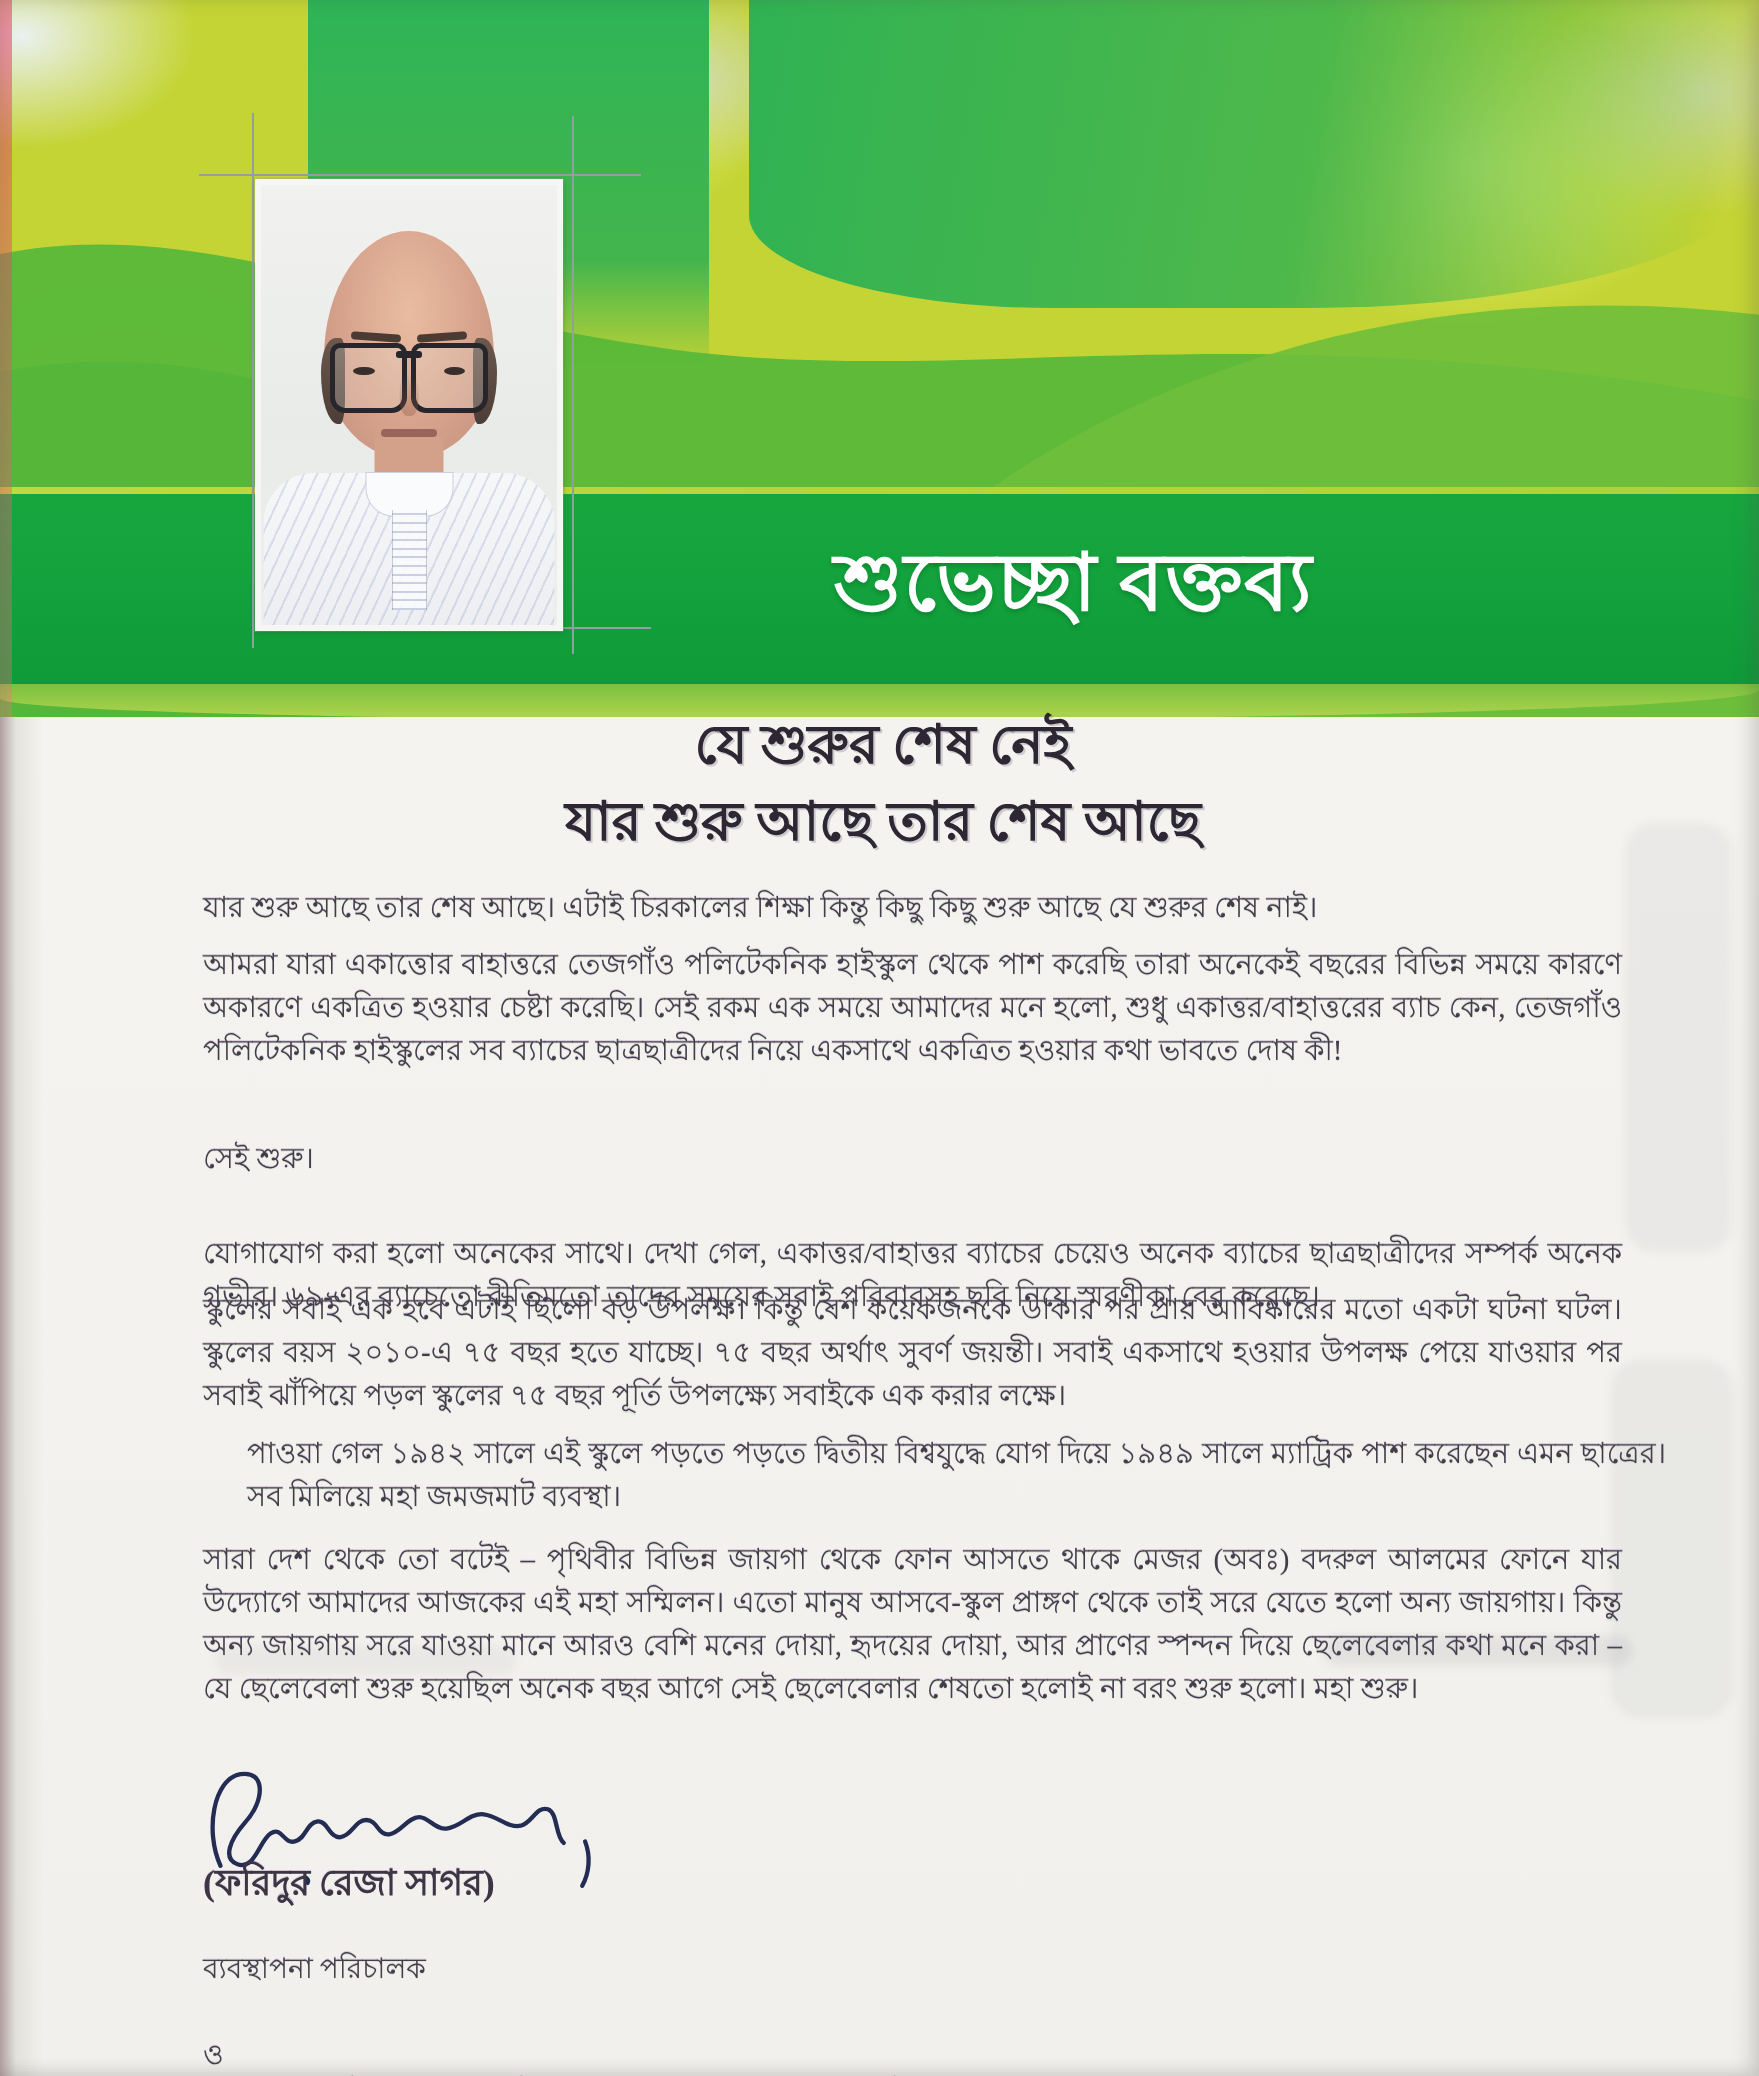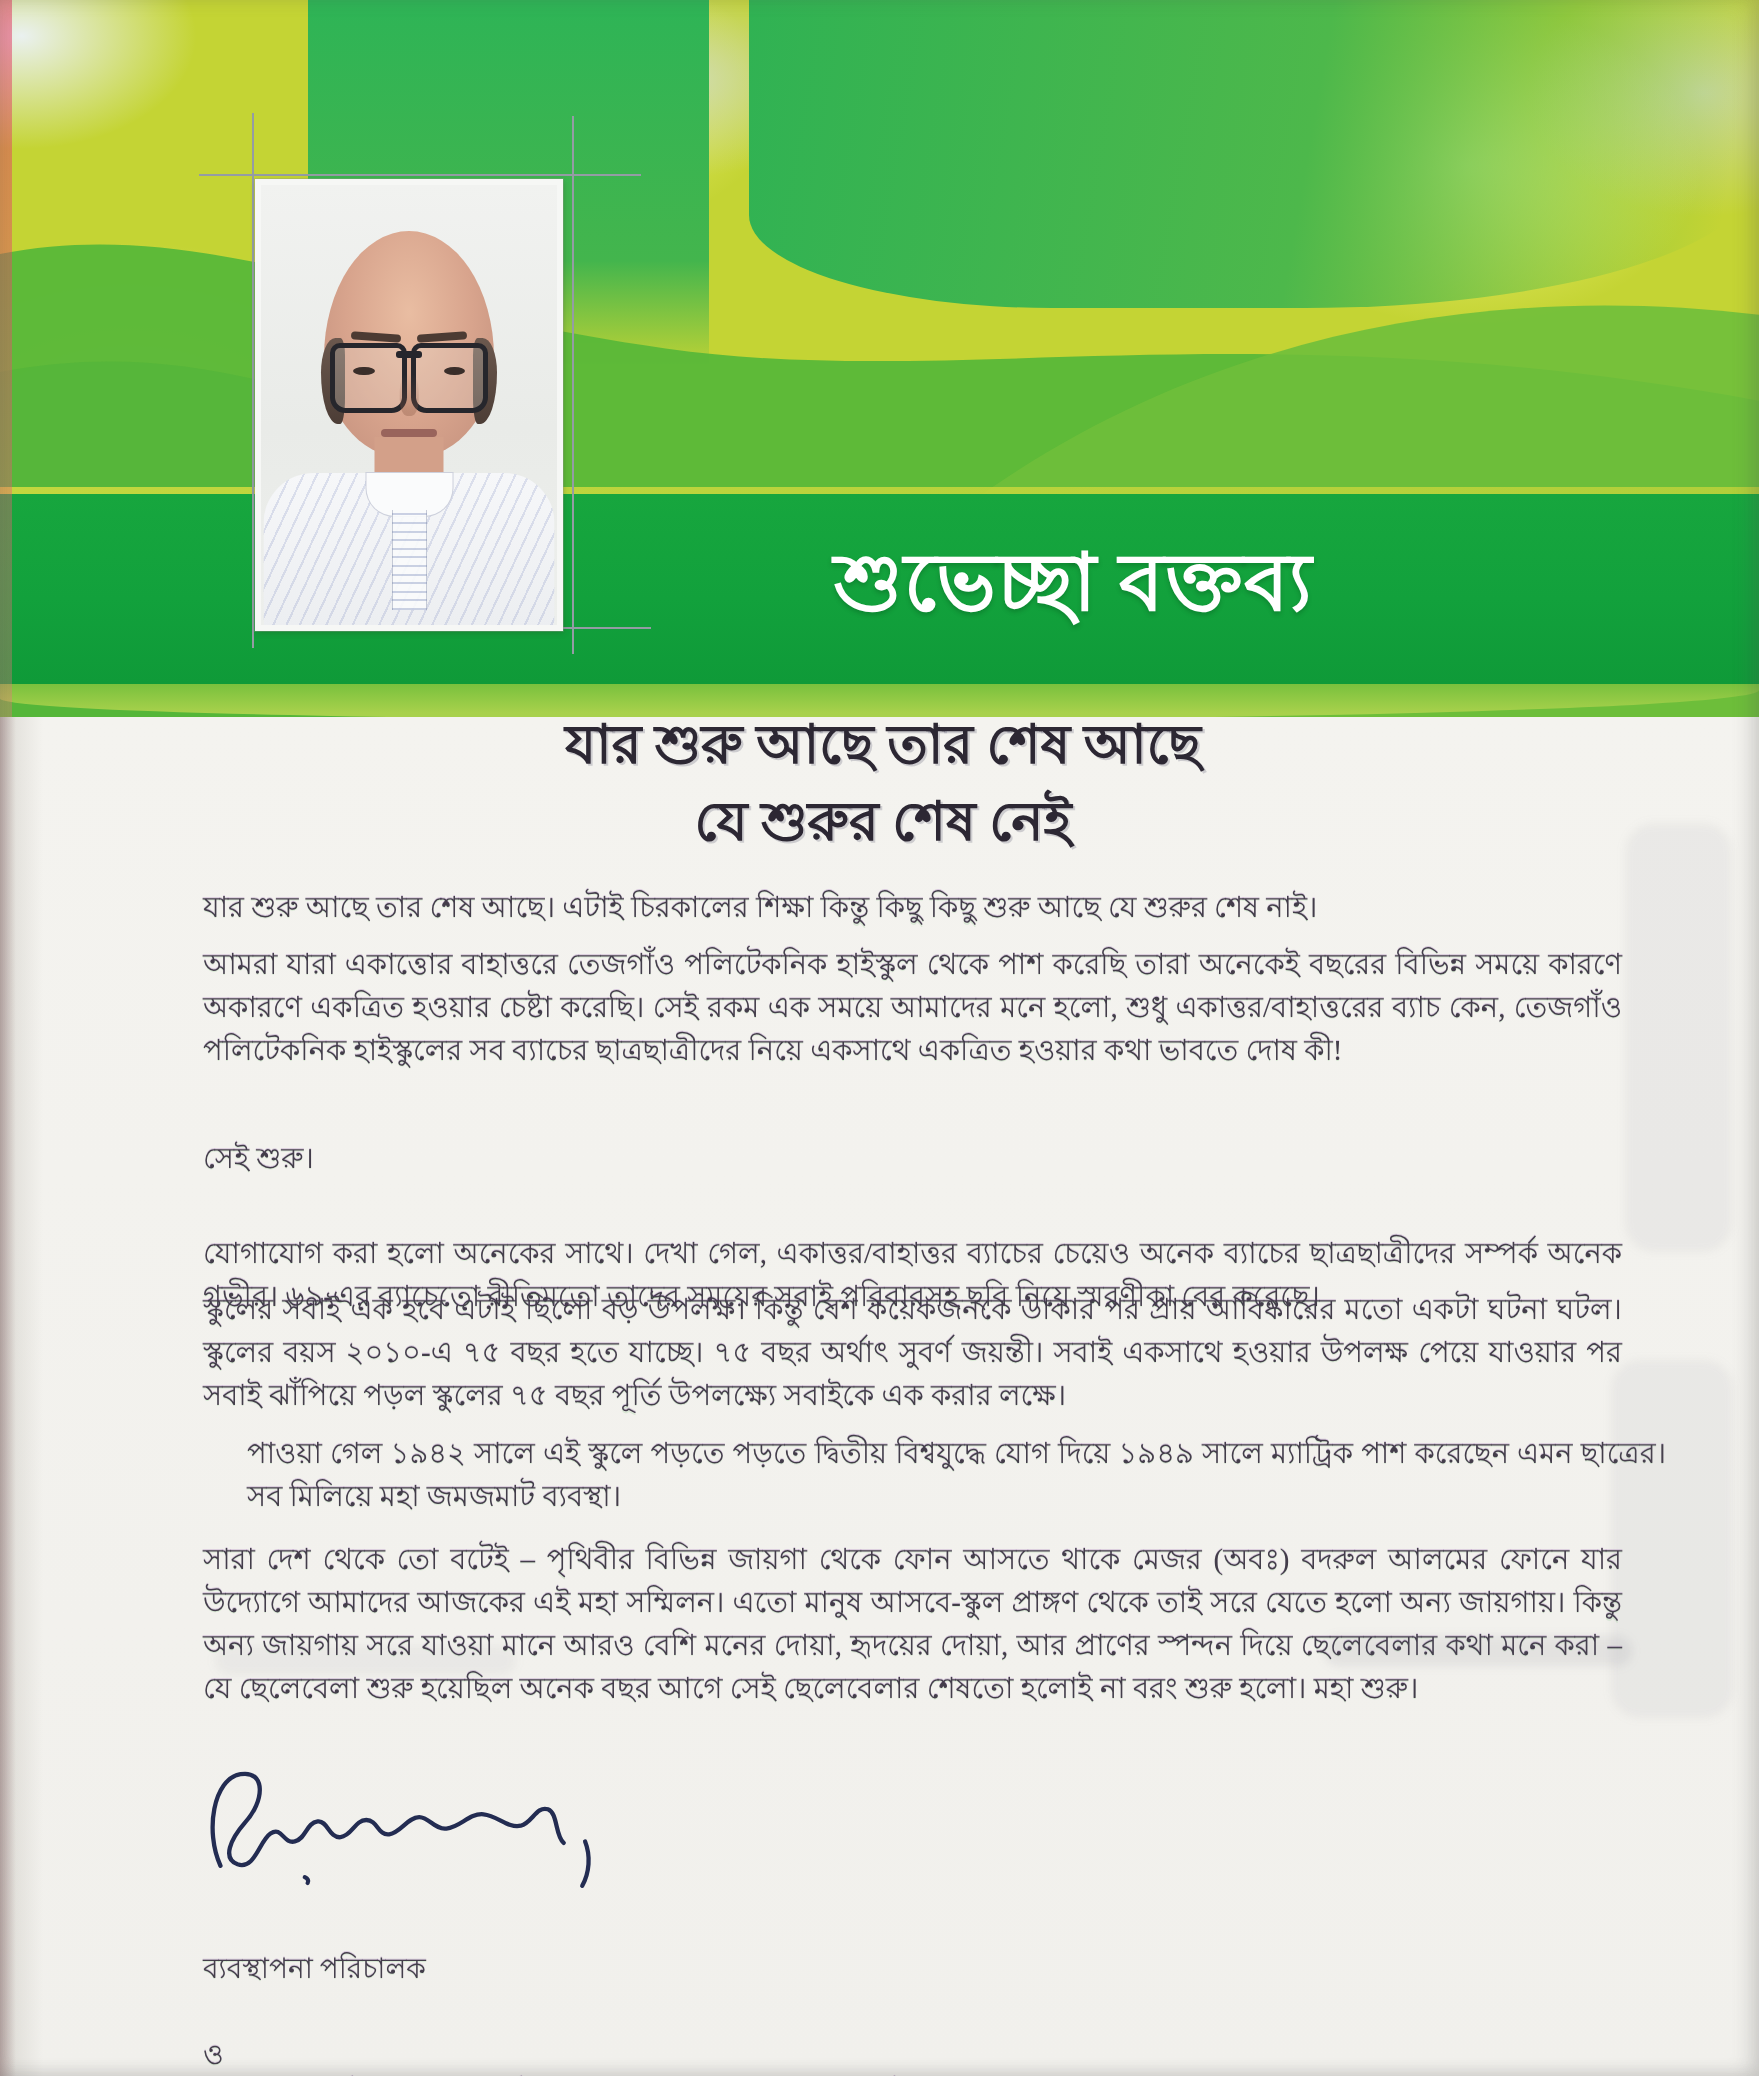--- a/index.html
+++ b/index.html
@@ -195,38 +195,39 @@
           <div class="placket"></div>
         </div>
       </div>
     </div>
   </div>
 
   <div class="page-body"></div>
   <div class="spine-shadow"></div>
 
   <div class="heading">
+    <div>যে শুরুর শেষ নেই</div>
     <div>যার শুরু আছে তার শেষ আছে</div>
-    <div>যে শুরুর শেষ নেই</div>
   </div>
 
   <p class="para p2">আমরা যারা একাত্তোর বাহাত্তরে তেজগাঁও পলিটেকনিক হাইস্কুল থেকে পাশ করেছি তারা অনেকেই বছরের বিভিন্ন সময়ে কারণে অকারণে একত্রিত হওয়ার চেষ্টা করেছি। সেই রকম এক সময়ে আমাদের মনে হলো, শুধু একাত্তর/বাহাত্তরের ব্যাচ কেন, তেজগাঁও পলিটেকনিক হাইস্কুলের সব ব্যাচের ছাত্রছাত্রীদের নিয়ে একসাথে একত্রিত হওয়ার কথা ভাবতে দোষ কী!</p>
   <p class="para p1">যার শুরু আছে তার শেষ আছে। এটাই চিরকালের শিক্ষা কিন্তু কিছু কিছু শুরু আছে যে শুরুর শেষ নাই।</p>
   <p class="para p3">সেই শুরু।</p>
   <p class="para p4">যোগাযোগ করা হলো অনেকের সাথে। দেখা গেল, একাত্তর/বাহাত্তর ব্যাচের চেয়েও অনেক ব্যাচের ছাত্রছাত্রীদের সম্পর্ক অনেক গভীর। ৬৯-এর ব্যাচেতো রীতিমতো তাদের সময়ের সবাই পরিবারসহ ছবি নিয়ে স্মরণীকা বের করেছে।</p>
   <p class="para p5">স্কুলের সবাই এক হবে এটাই ছিলো বড় উপলক্ষ। কিন্তু বেশ কয়েকজনকে ডাকার পর প্রায় আবিষ্কারের মতো একটা ঘটনা ঘটল। স্কুলের বয়স ২০১০-এ ৭৫ বছর হতে যাচ্ছে। ৭৫ বছর অর্থাৎ সুবর্ণ জয়ন্তী। সবাই একসাথে হওয়ার উপলক্ষ পেয়ে যাওয়ার পর সবাই ঝাঁপিয়ে পড়ল স্কুলের ৭৫ বছর পূর্তি উপলক্ষ্যে সবাইকে এক করার লক্ষে।</p>
   <p class="para p6">পাওয়া গেল ১৯৪২ সালে এই স্কুলে পড়তে পড়তে দ্বিতীয় বিশ্বযুদ্ধে যোগ দিয়ে ১৯৪৯ সালে ম্যাট্রিক পাশ করেছেন এমন ছাত্রের। সব মিলিয়ে মহা জমজমাট ব্যবস্থা।</p>
   <p class="para p7">সারা দেশ থেকে তো বটেই – পৃথিবীর বিভিন্ন জায়গা থেকে ফোন আসতে থাকে মেজর (অবঃ) বদরুল আলমের ফোনে যার উদ্যোগে আমাদের আজকের এই মহা সম্মিলন। এতো মানুষ আসবে-স্কুল প্রাঙ্গণ থেকে তাই সরে যেতে হলো অন্য জায়গায়। কিন্তু অন্য জায়গায় সরে যাওয়া মানে আরও বেশি মনের দোয়া, হৃদয়ের দোয়া, আর প্রাণের স্পন্দন দিয়ে ছেলেবেলার কথা মনে করা – যে ছেলেবেলা শুরু হয়েছিল অনেক বছর আগে সেই ছেলেবেলার শেষতো হলোই না বরং শুরু হলো। মহা শুরু।</p>
 
   <svg class="signature-svg" viewBox="0 0 600 190" fill="none">
     <path d="M30,152 C8,104 20,30 58,24 C94,18 92,62 64,92 C44,115 32,142 54,150 C78,158 84,118 100,107 C116,96 118,122 134,118 C150,114 150,92 166,90 C180,88 182,114 198,112 C214,110 218,88 234,88 C250,88 250,110 266,108 C282,106 292,84 308,84 C322,84 330,102 346,100 C366,98 378,78 398,80 C418,82 432,100 450,96 C466,92 472,68 488,73 C502,78 498,110 510,120" stroke="#232c52" stroke-width="6" stroke-linecap="round"></path>
     <path d="M148,168 C152,170 154,173 152,176" stroke="#232c52" stroke-width="6" stroke-linecap="round"></path>
     <path d="M540,118 C548,138 546,162 536,180" stroke="#232c52" stroke-width="6" stroke-linecap="round"></path>
   </svg>
 
+  <div class="sig-name">(ফরিদুর রেজা সাগর)</div>
   <div class="sig-line r1">ব্যবস্থাপনা পরিচালক</div>
   <div class="sig-line r3">ও</div>
   <div class="sig-line r4">সদস্য সচিব, টিপিএইচএস – টিজিএইচএস, প্রাক্তণ ছাত্র সোসাইটি</div>
 
   <div class="smudge sm1"></div>
   <div class="smudge sm2"></div>
   <div class="smudge sm3"></div>
   <div class="smudge sm4"></div>
 
   <div class="canvas-vignette"></div>

